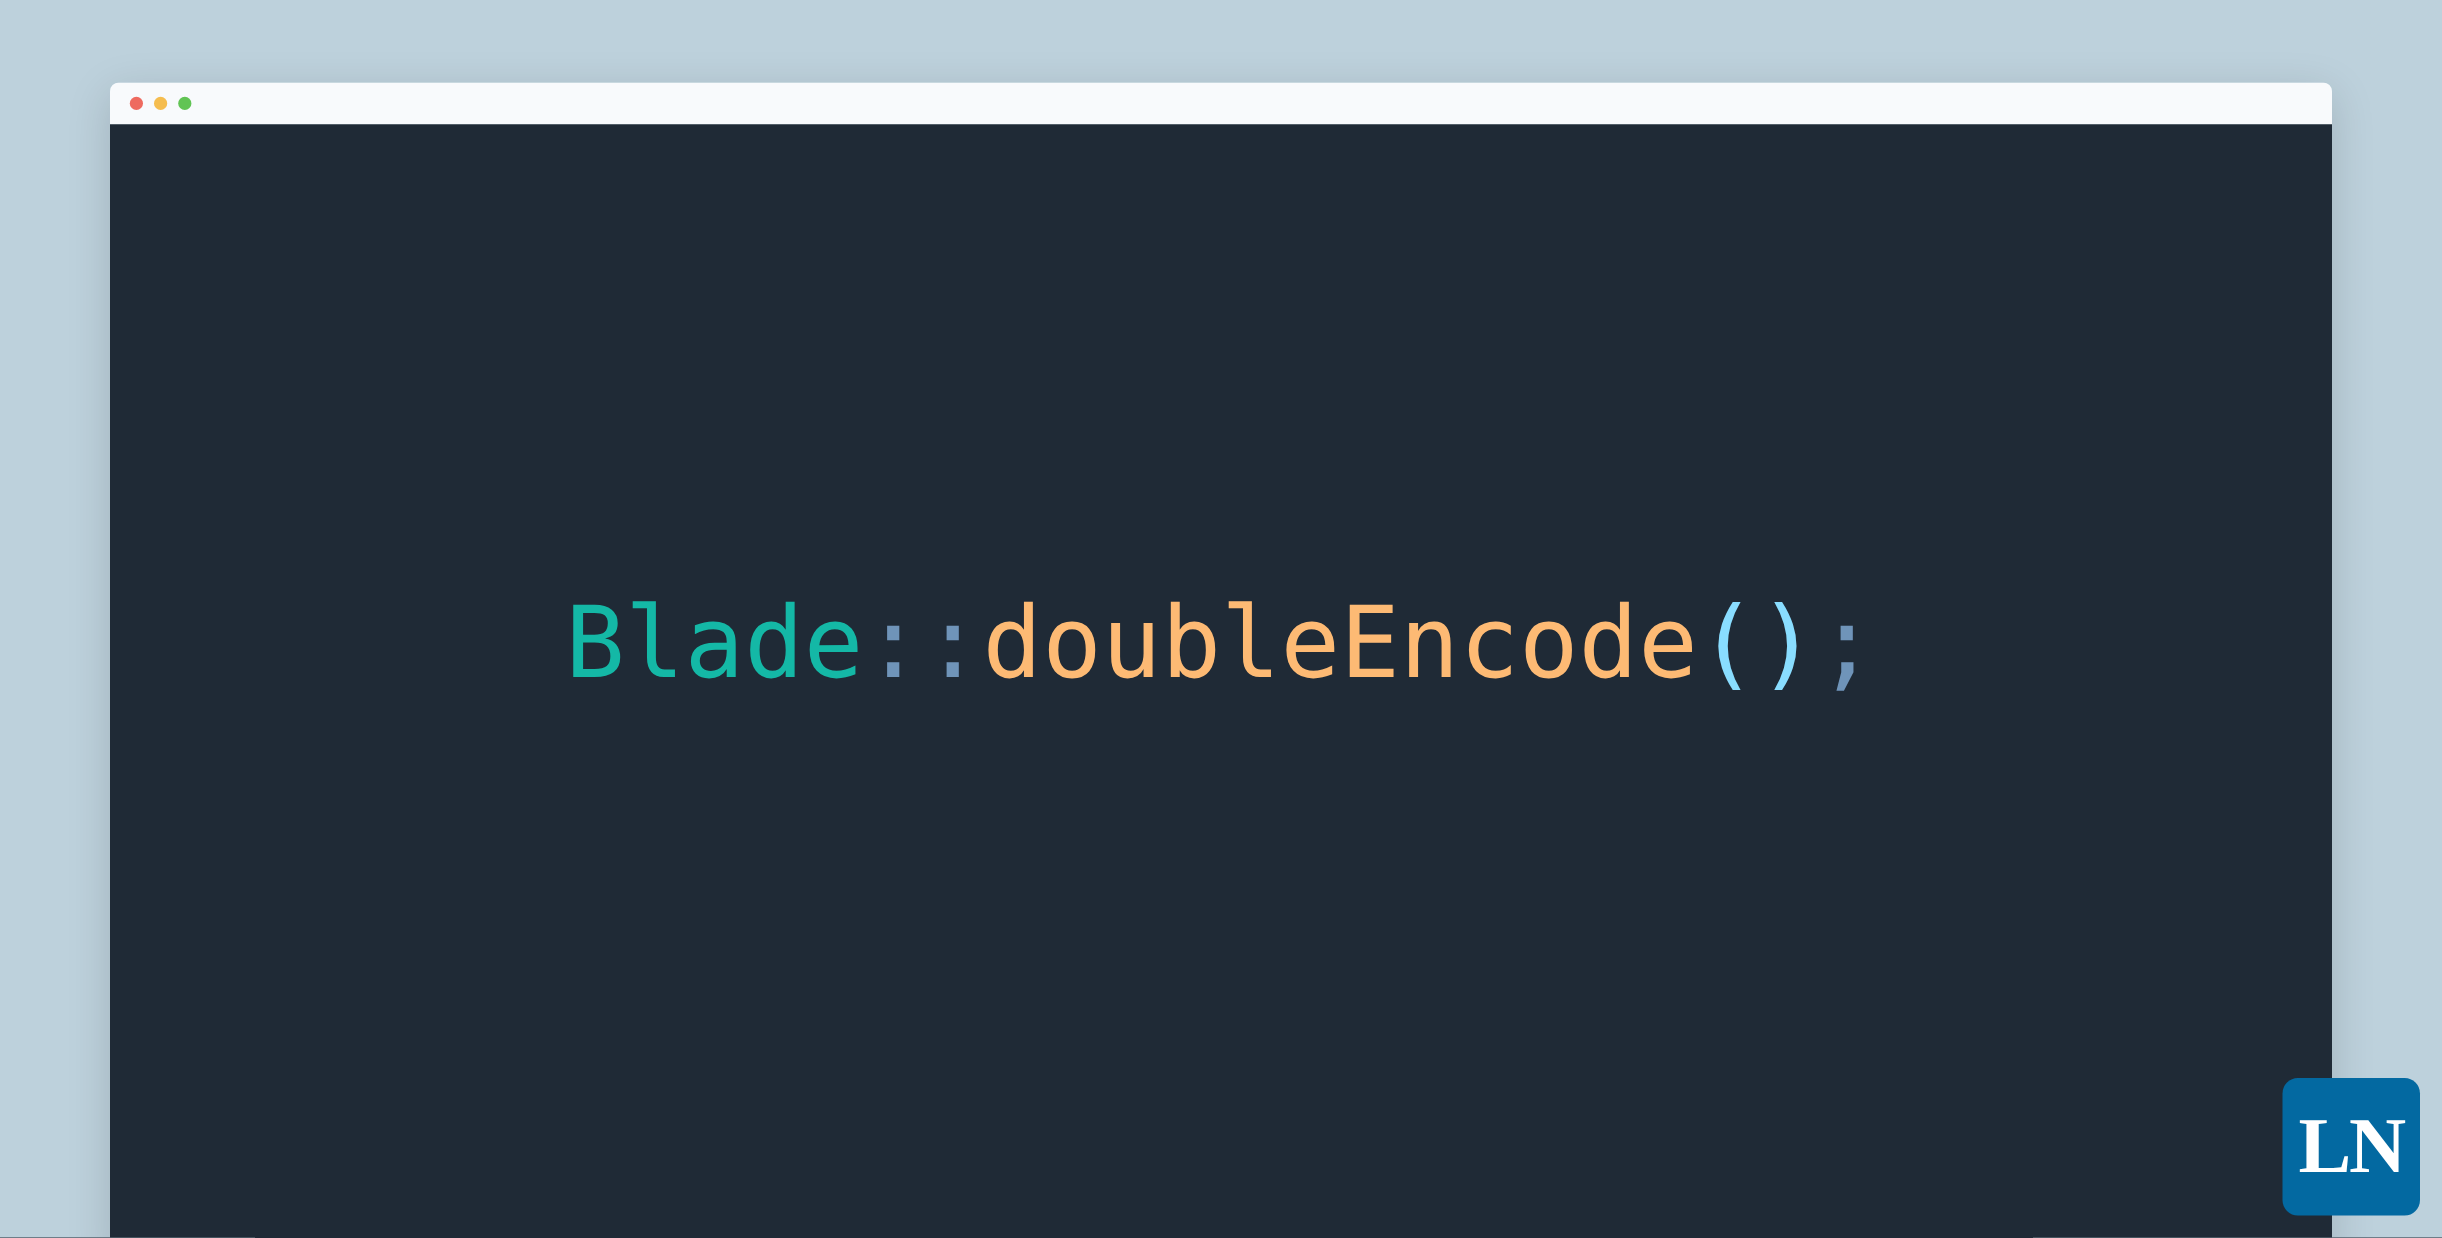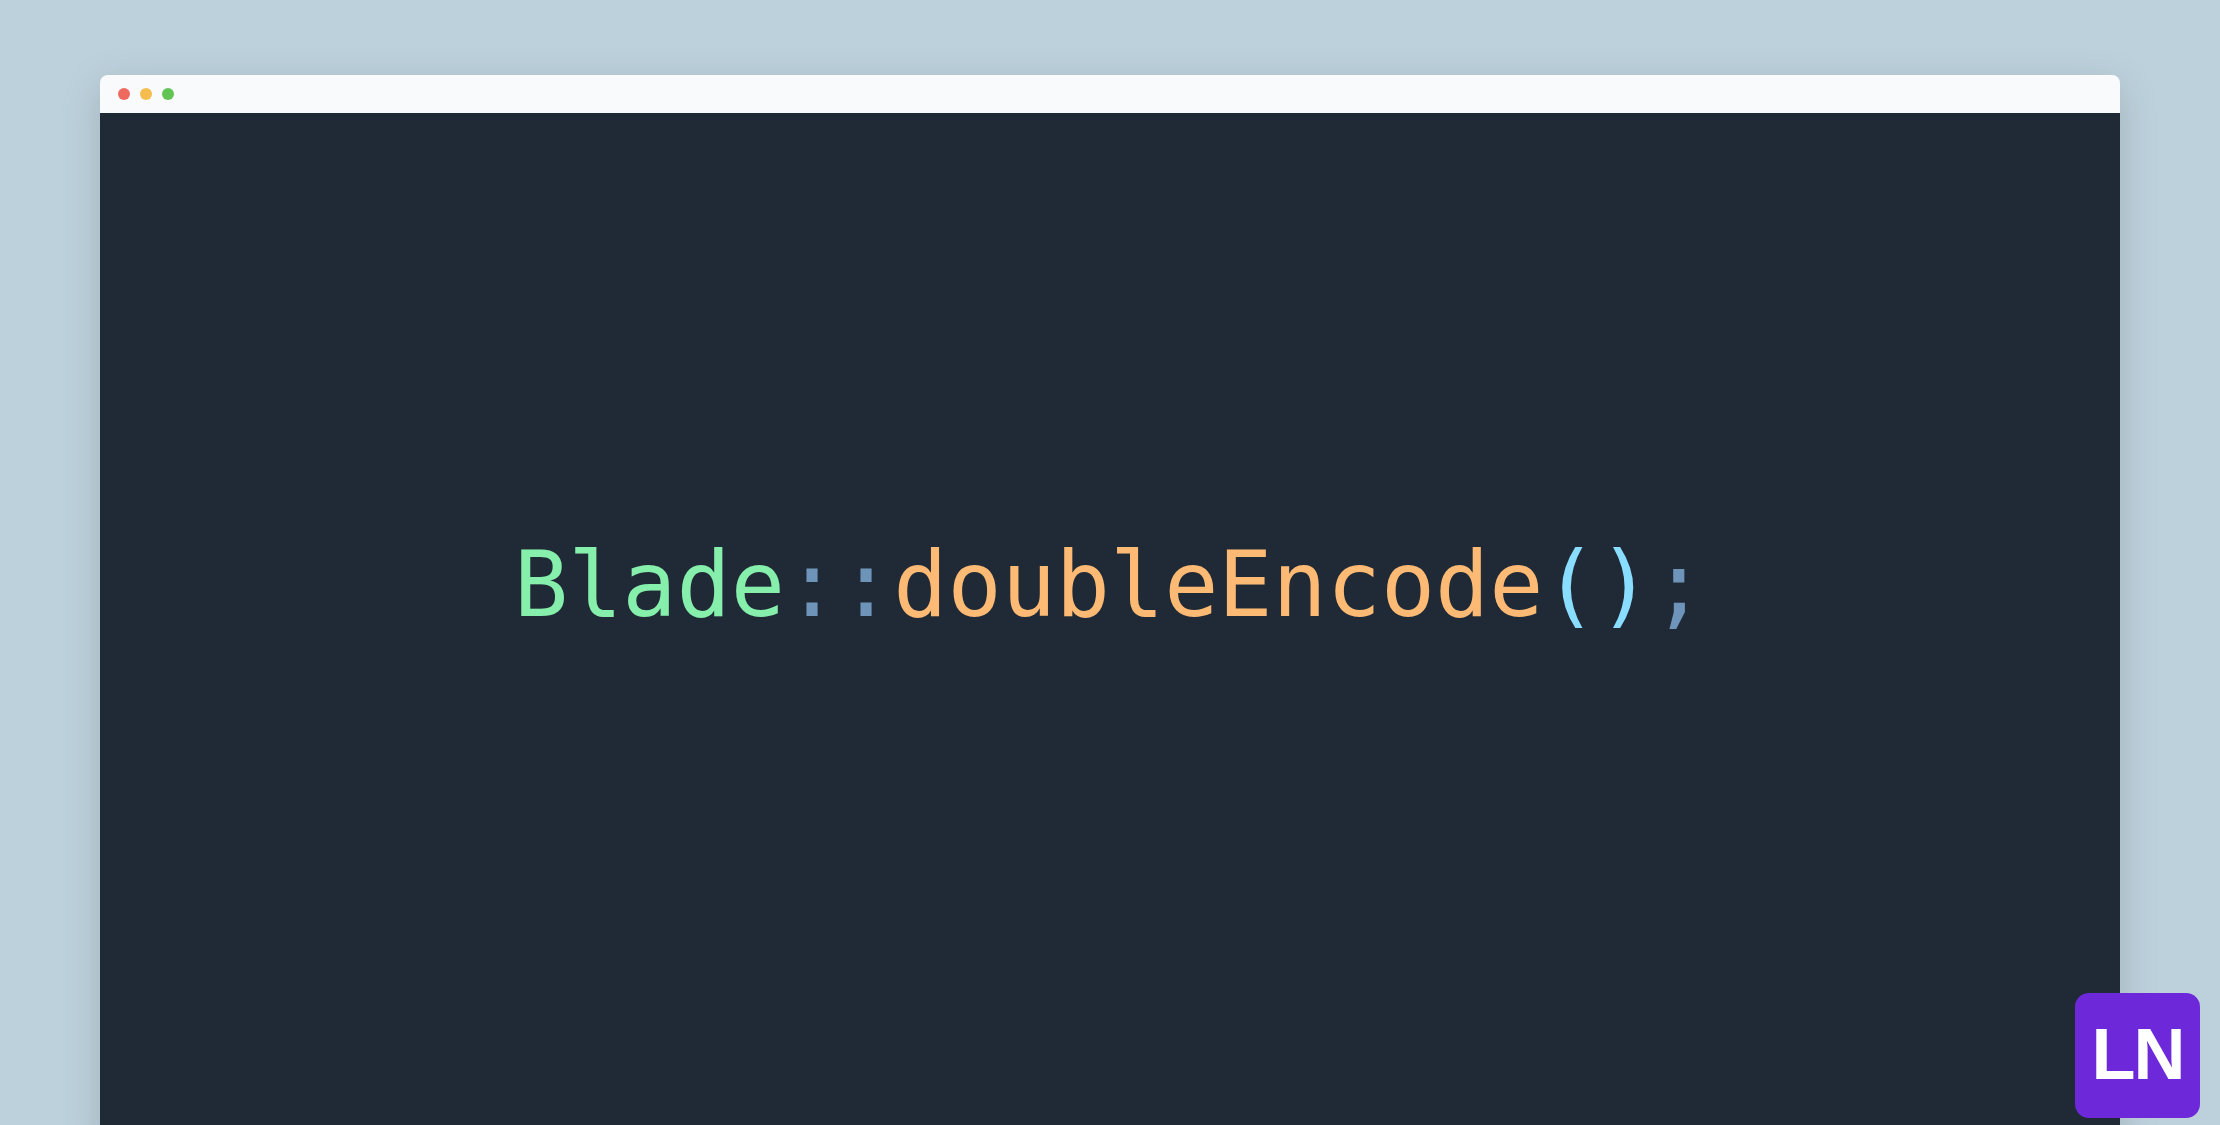--- a/index.html
+++ b/index.html
@@ -59,39 +59,39 @@
       padding-bottom: 90px;
     }
     
     .code-line {
       font-size: 90px;
       font-weight: 400;
       letter-spacing: 0px;
       white-space: nowrap;
     }
     
-    .token-class { color: #86efac; margin-top: 40px; }
+    .token-class { color: #14b8a6; margin-top: 40px; }
     .token-scope { color: #6f94b9; }
     .token-method { color: #fdba74; }
     .token-paren { color: #89ddff; }
     .token-semi { color: #6f94b9; }
     
     .logo-badge {
       position: absolute;
-      bottom: 7px;
+      bottom: 20px;
       right: 20px;
       width: 125px;
       height: 125px;
-      background-color: #6d28d9;
+      background-color: #0369a1;
       border-radius: 14px;
       display: flex;
       align-items: center;
       justify-content: center;
       color: #ffffff;
-      font-family: Liberation Sans, sans-serif;
+      font-family: Liberation Serif, serif;
       font-weight: 700;
       font-size: 72px;
       letter-spacing: -2px;
     }
     
     .logo-badge .logo-text {
       line-height: 1;
       transform: translateY(-2px);
     }
   </style>

